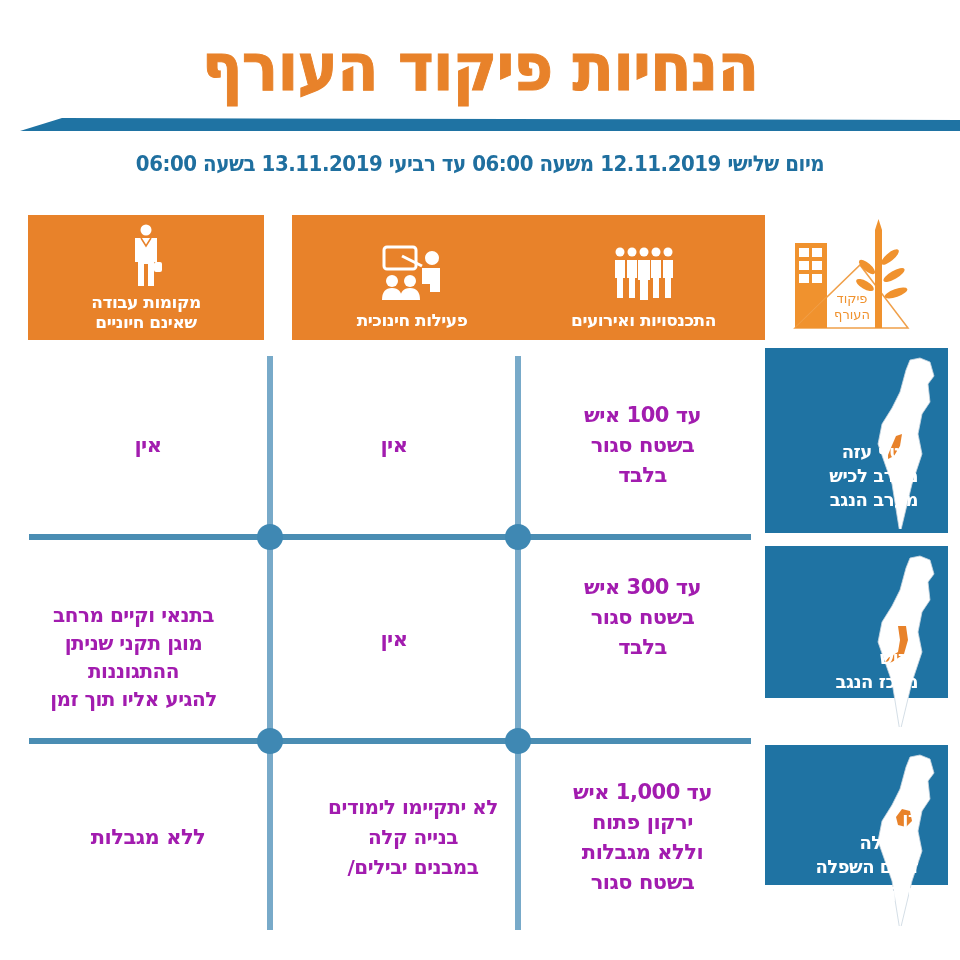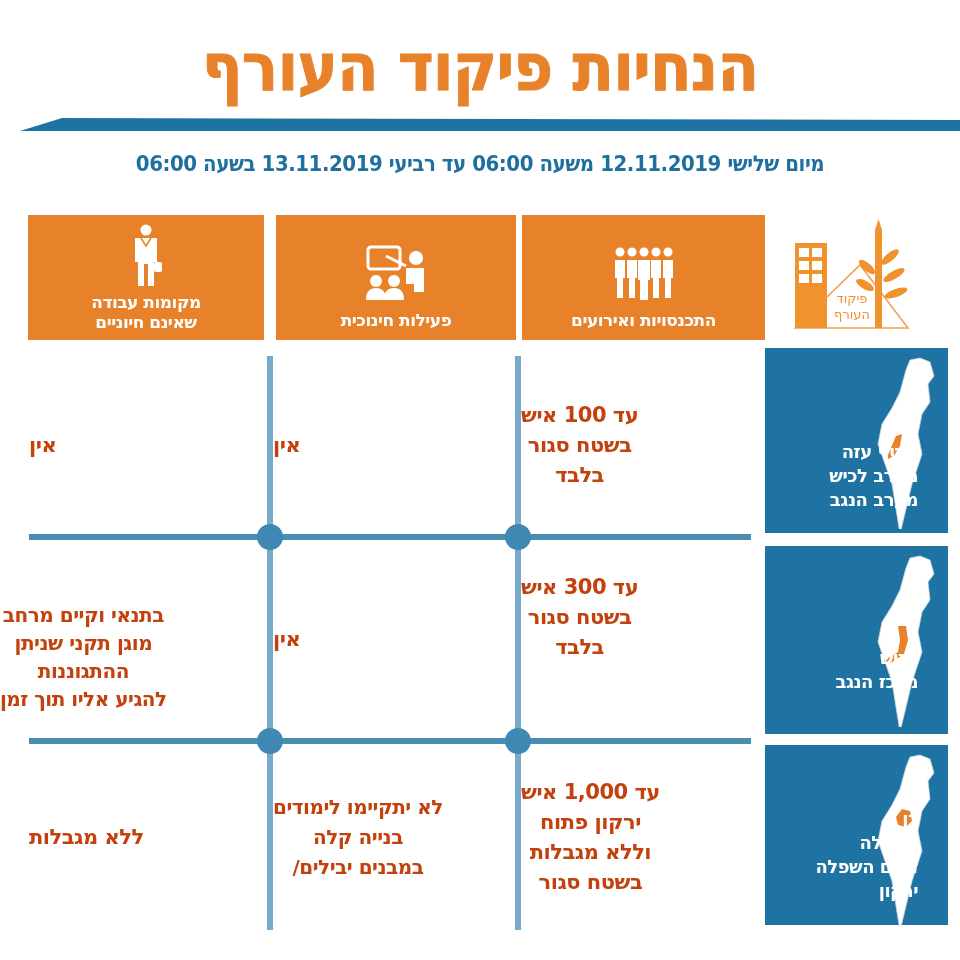--- a/index.html
+++ b/index.html
@@ -37,22 +37,22 @@
       background: #1f73a3; left: 765px; width: 183px; color: #fff;
       box-sizing: border-box;
     }
     .region .map { position: absolute; right: 6px; top: 6px; }
     .region .label {
       position: absolute; right: 30px; text-align: right; direction: rtl;
       font-weight: bold; font-size: 18px; line-height: 24px;
       font-family: "DejaVu Sans", sans-serif; letter-spacing: -0.5px;
     }
     .cell {
-      display: flex; align-items: center; justify-content: flex-end; text-align: center;
-      direction: rtl; color: #c2410c; font-weight: bold; font-size: 21px; line-height: 30px;
+      display: flex; align-items: center; justify-content: center; text-align: center;
+      direction: rtl; color: #a21caf; font-weight: bold; font-size: 21px; line-height: 30px;
       font-family: "DejaVu Sans", sans-serif; letter-spacing: -0.5px;
     }
     .hline { background: #4a8db3; height: 6px; }
     .vline { background: #78aac9; width: 6px; }
     .dot { width: 26px; height: 26px; border-radius: 50%; background: #3f88b3; }
   </style>
 </head>
 <body>
 
 <div class="abs title">הנחיות פיקוד העורף</div>
@@ -103,21 +103,21 @@
       <path d="M1 14 h10 v18 h-2 v20 h-6 v-20 h-2 z"></path>
       <path d="M13 14 h10 v18 h-2 v20 h-6 v-20 h-2 z"></path>
       <path d="M24 14 h12 v20 h-2 v20 h-8 v-20 h-2 z"></path>
       <path d="M37 14 h10 v18 h-2 v20 h-6 v-20 h-2 z"></path>
       <path d="M49 14 h10 v18 h-2 v20 h-6 v-20 h-2 z"></path>
     </g>
   </svg>
   <div class="label">התכנסויות ואירועים</div>
 </div>
 
-<div class="abs col-header" style="left:276px; width:240px;">
+<div class="abs col-header" style="left:292px; width:240px;">
   <svg class="icon" width="64" height="58" viewBox="0 0 64 58">
     <g fill="none" stroke="#fff" stroke-width="3">
       <rect x="4" y="3" width="32" height="22" rx="3"></rect>
       <line x1="22" y1="12" x2="42" y2="22"></line>
     </g>
     <g fill="#fff">
       <circle cx="52" cy="14" r="7"></circle>
       <path d="M42 24 h18 v24 h-10 v-8 h-8 z"></path>
       <circle cx="12" cy="37" r="6"></circle>
         <circle cx="30" cy="37" r="6"></circle>
@@ -146,32 +146,32 @@
     <path d="M58 4 l10 4 l4 14 l-6 8 l2 18 l-8 12 l-4 20 l4 20 l-10 30 l-12 50 l-8 -50 l-14 -40 l4 -20 l10 -16 l8 -16 l6 -22 l4 -10 z" fill="#fff" stroke="#c9d6e0" stroke-width="0.8"></path>
     <path d="M34 82 l6 -2 l-2 12 l-6 10 l-8 4 l4 -10 z" fill="#e8822a"></path>
   </svg>
   <div class="label" style="top:92px;">
     <div>עוטף עזה</div>
     <div>מערב לכיש</div>
     <div>מערב הנגב</div>
   </div>
 </div>
 
-<div class="abs region" style="top:546px; height:188px;">
+<div class="abs region" style="top:546px; height:152px;">
   <svg class="map" width="80" height="175" viewBox="0 0 80 175">
     <path d="M58 4 l10 4 l4 14 l-6 8 l2 18 l-8 12 l-4 20 l4 20 l-10 30 l-12 50 l-8 -50 l-14 -40 l4 -20 l10 -16 l8 -16 l6 -22 l4 -10 z" fill="#fff" stroke="#c9d6e0" stroke-width="0.8"></path>
     <path d="M36 74 l8 0 l2 14 l-4 14 l-12 8 l-8 2 l4 -6 l10 -6 l2 -12 z" fill="#e8822a"></path>
   </svg>
   <div class="label" style="top:100px;">
     <div>לכיש</div>
     <div>מרכז הנגב</div>
   </div>
 </div>
 
-<div class="abs region" style="top:745px; height:180px;">
+<div class="abs region" style="top:745px; height:140px;">
   <svg class="map" width="80" height="175" viewBox="0 0 80 175">
     <path d="M58 4 l10 4 l4 14 l-6 8 l2 18 l-8 12 l-4 20 l4 20 l-10 30 l-12 50 l-8 -50 l-14 -40 l4 -20 l10 -16 l8 -16 l6 -22 l4 -10 z" fill="#fff" stroke="#c9d6e0" stroke-width="0.8"></path>
     <path d="M40 58 l8 2 l2 10 l-6 6 l-8 -2 l-2 -8 z" fill="#e8822a"></path>
   </svg>
   <div class="label" style="top:62px;">
     <div>דן</div>
     <div>השפלה</div>
     <div>דרום השפלה</div>
     <div>ירקון</div>
   </div>

